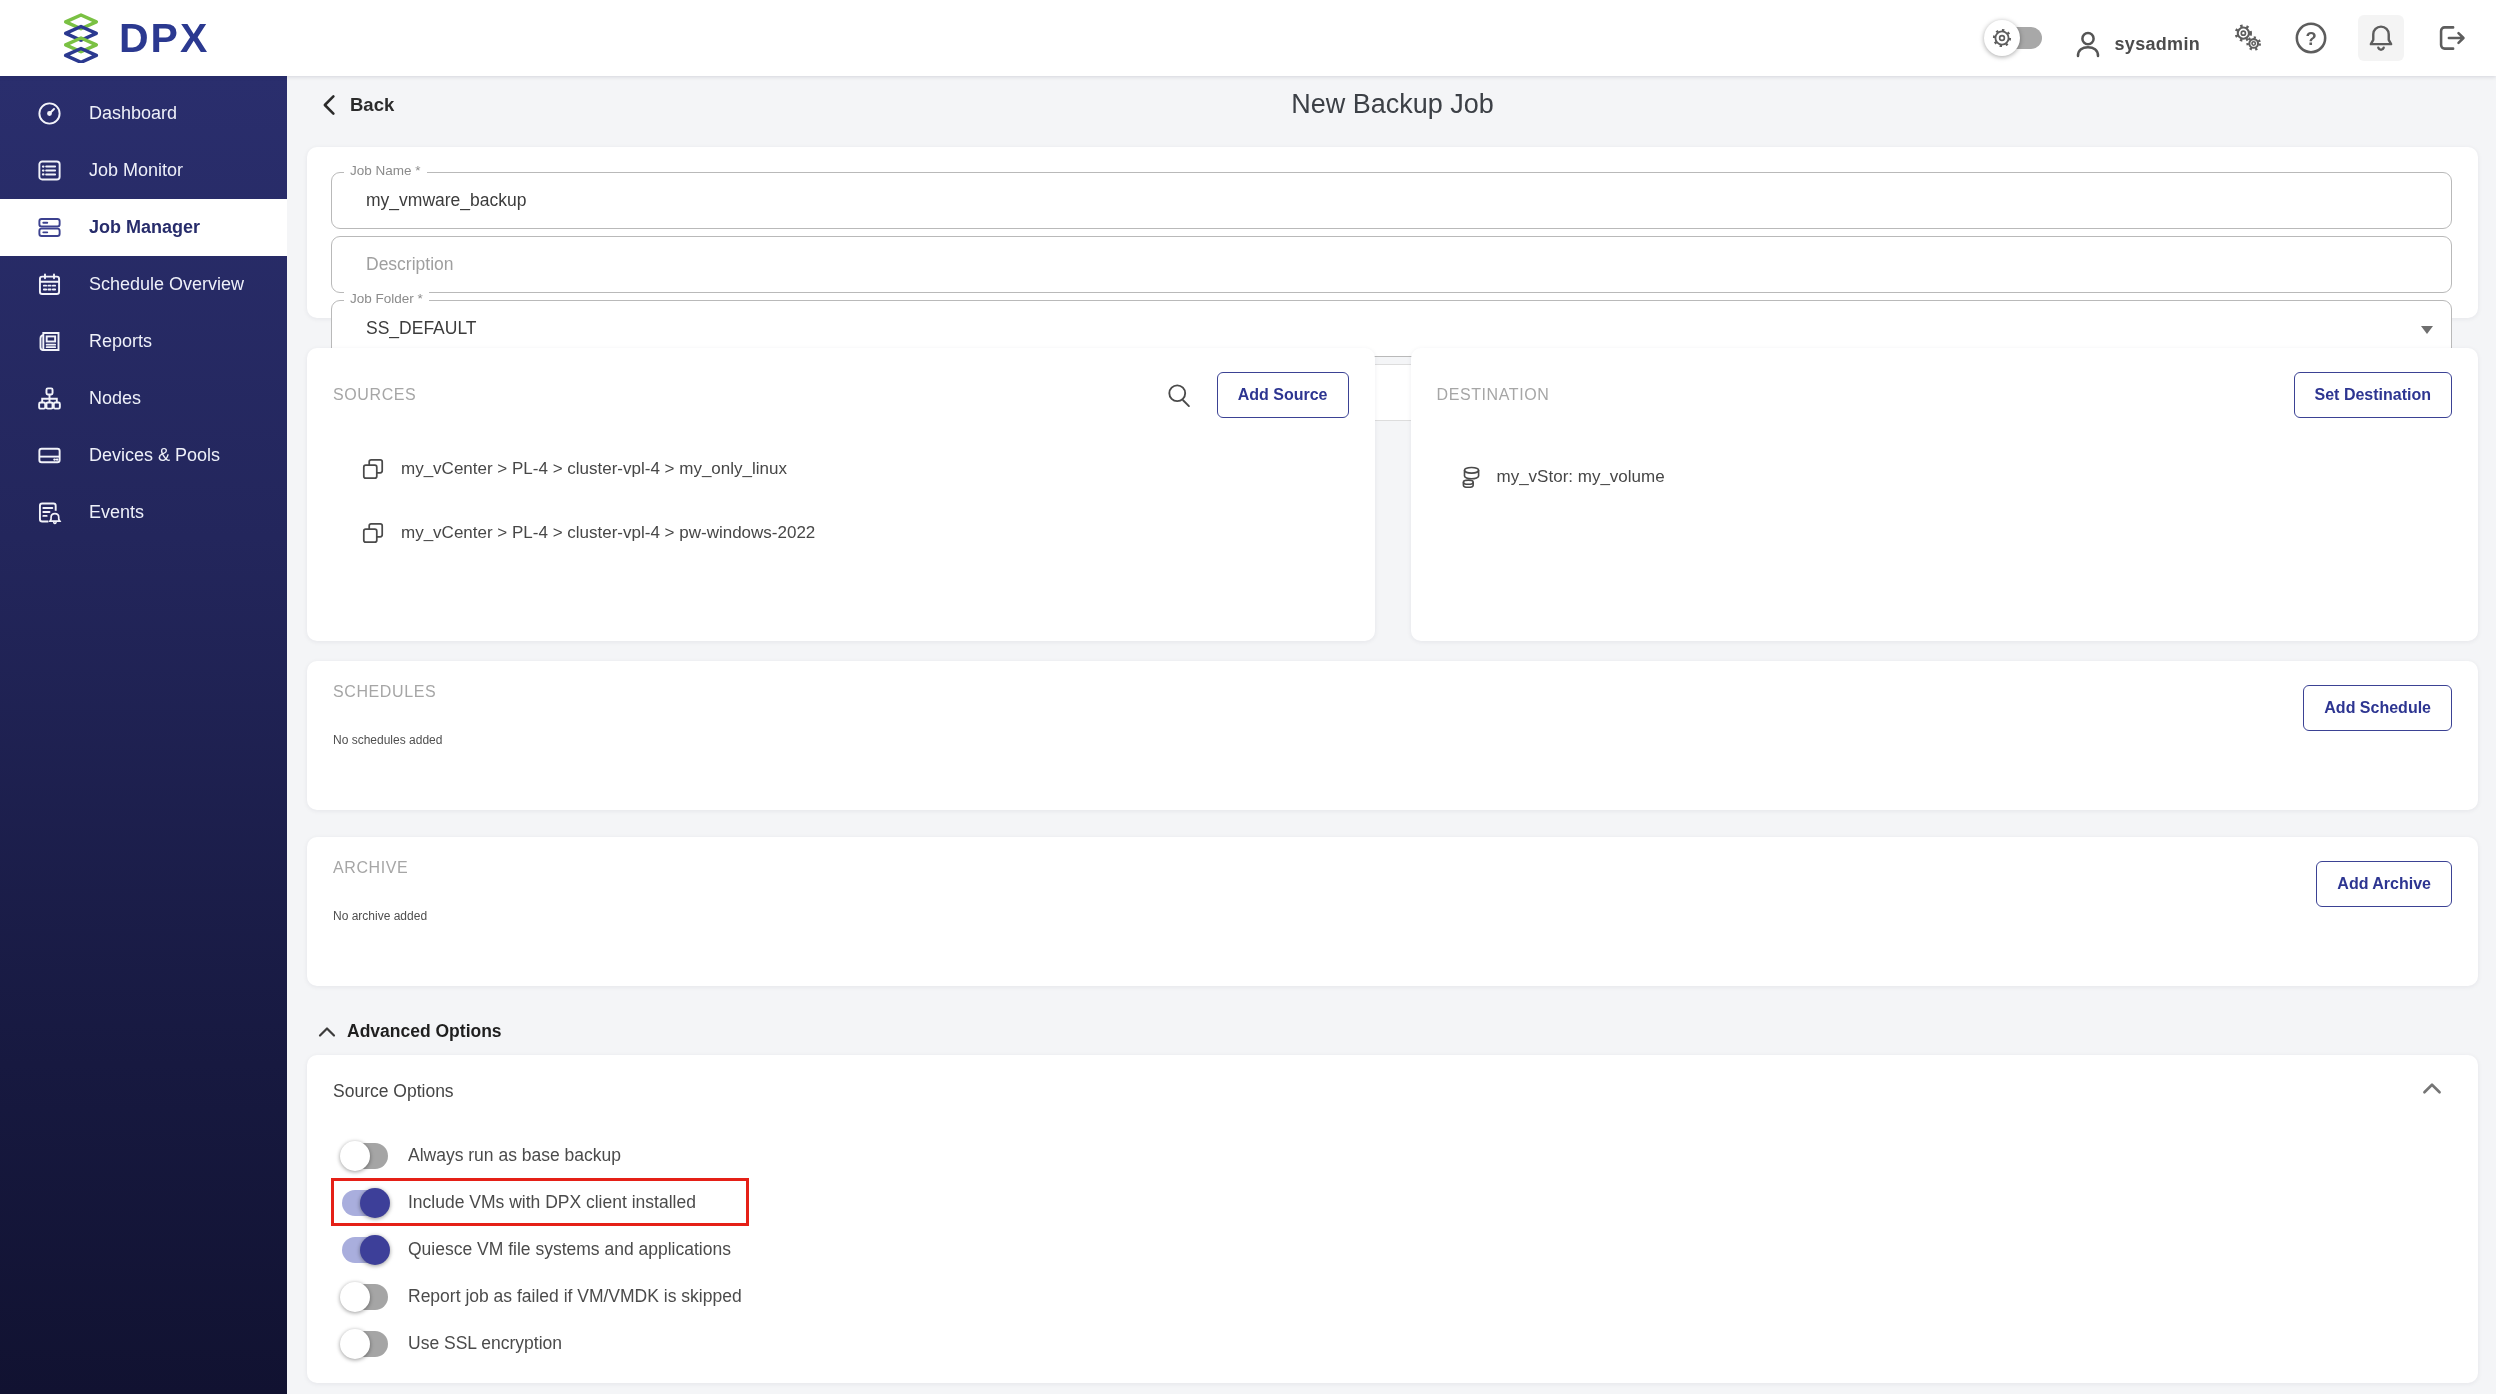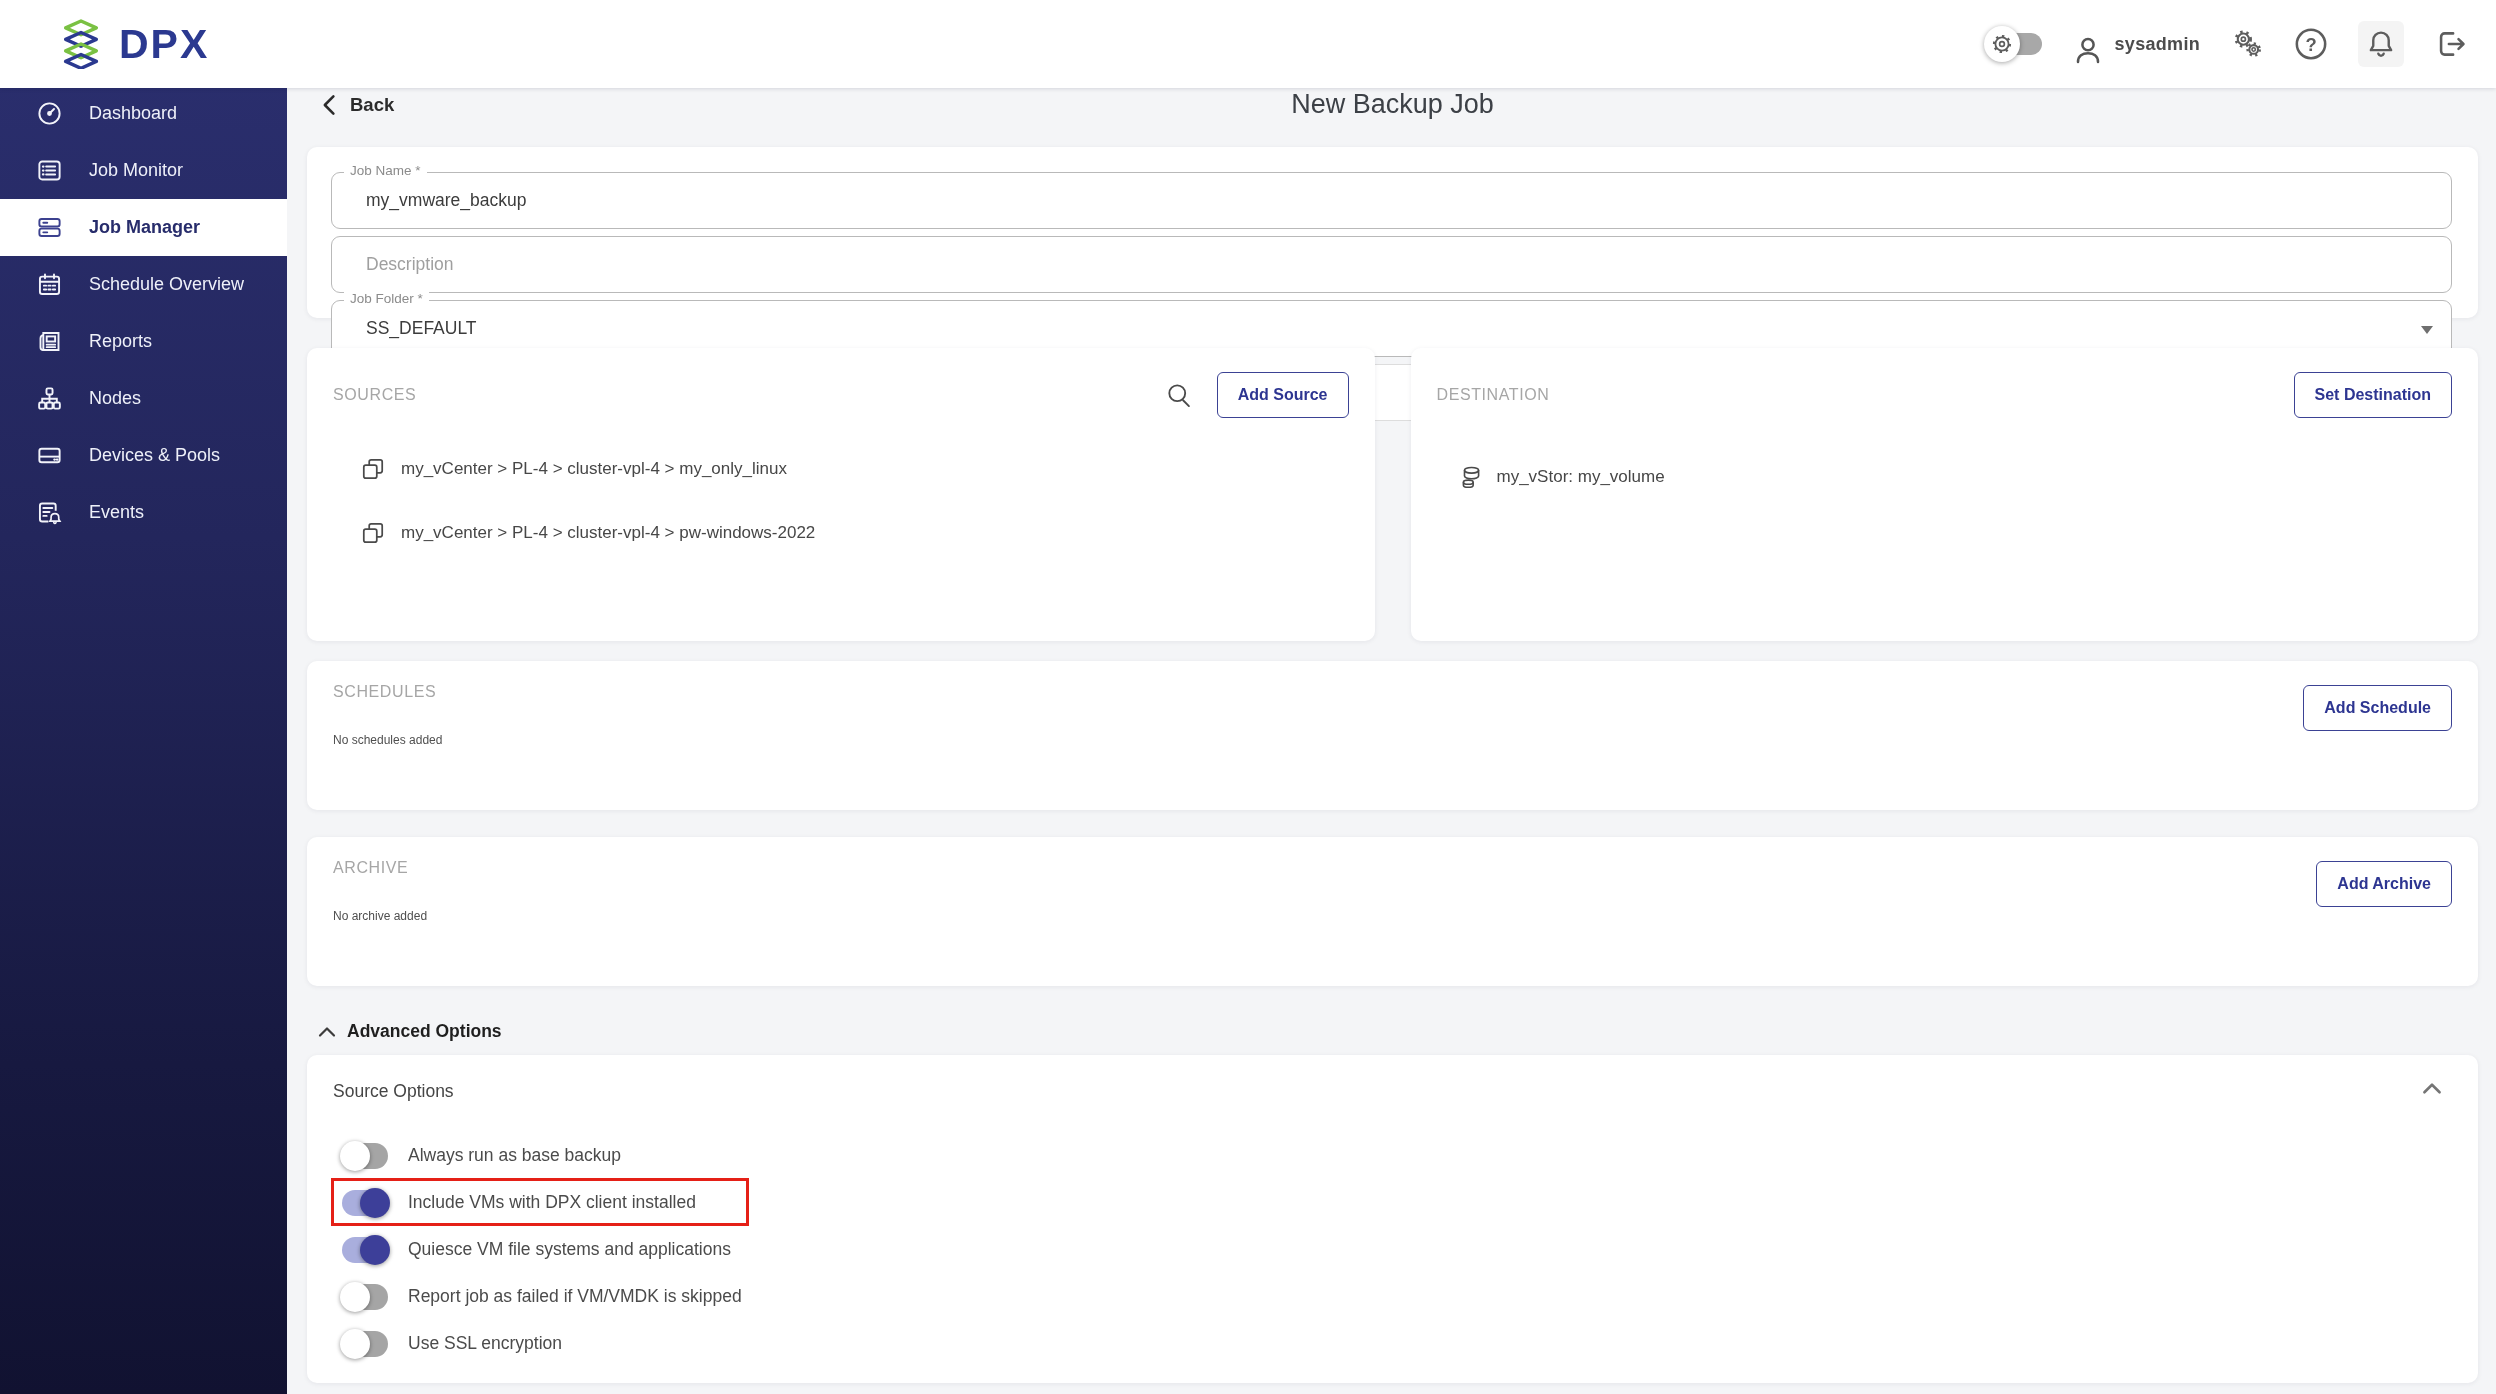--- a/index.html
+++ b/index.html
@@ -1,30 +1,30 @@
 <!DOCTYPE html>
 <html><head>
 <meta charset="utf-8">
 <style>
   * { margin:0; padding:0; box-sizing:border-box; }
   html,body { width:2496px; height:1394px; overflow:hidden;
     font-family:"Liberation Sans", sans-serif; background:#f4f5f7; }
 
   
-  .topbar { position:absolute; top:0; left:0; width:2496px; height:88px;
+  .topbar { position:absolute; top:0; left:0; width:2496px; height:76px;
     background:#ffffff; z-index:5; box-shadow:0 1px 4px rgba(20,20,60,.14);
     display:flex; align-items:center; }
   .logo { margin-left:58px; display:flex; align-items:center; gap:15px; }
   .logo-text { font-size:41px; font-weight:800; color:#2b3990; letter-spacing:2px; }
   .topbar-right { margin-left:auto; margin-right:28px; display:flex; align-items:center; gap:30px; }
   .mini-switch { width:52px; height:24px; position:relative; cursor:pointer; }
   .mini-switch .track { position:absolute; left:4px; right:0; top:1px; height:22px; border-radius:12px; background:#a8a8a8; }
   .mini-switch .knob { position:absolute; left:-6px; top:-6px; width:36px; height:36px; border-radius:50%;
     background:#fff; box-shadow:0 1px 5px rgba(0,0,0,.35); display:flex; align-items:center; justify-content:center; }
-  .user-chip { display:flex; align-items:flex-start; gap:11px; cursor:pointer;margin-top:12px; }
+  .user-chip { display:flex; align-items:center; gap:11px; cursor:pointer;margin-top:12px; }
   .user-name { font-size:18px; font-weight:700; color:#4c4c4c; letter-spacing:.3px; }
   .tb-icon { width:34px; height:34px; display:flex; align-items:center; justify-content:center; cursor:pointer; }
   .bell-wrap { width:46px; height:46px; background:#f4f4f4; border-radius:6px; }
 
   
   .sidebar { position:absolute; top:76px; left:0; width:287px; height:1318px;
     background:linear-gradient(180deg,#2a2e6d 0%, #23265c 35%, #171940 75%, #111231 100%); z-index:4; }
   .sidebar-list { padding-top:9px; }
   .side-item { height:57px; display:flex; align-items:center; padding-left:36px; gap:26px;
     color:#eef0f9; font-size:18px; cursor:pointer; white-space:nowrap; }

